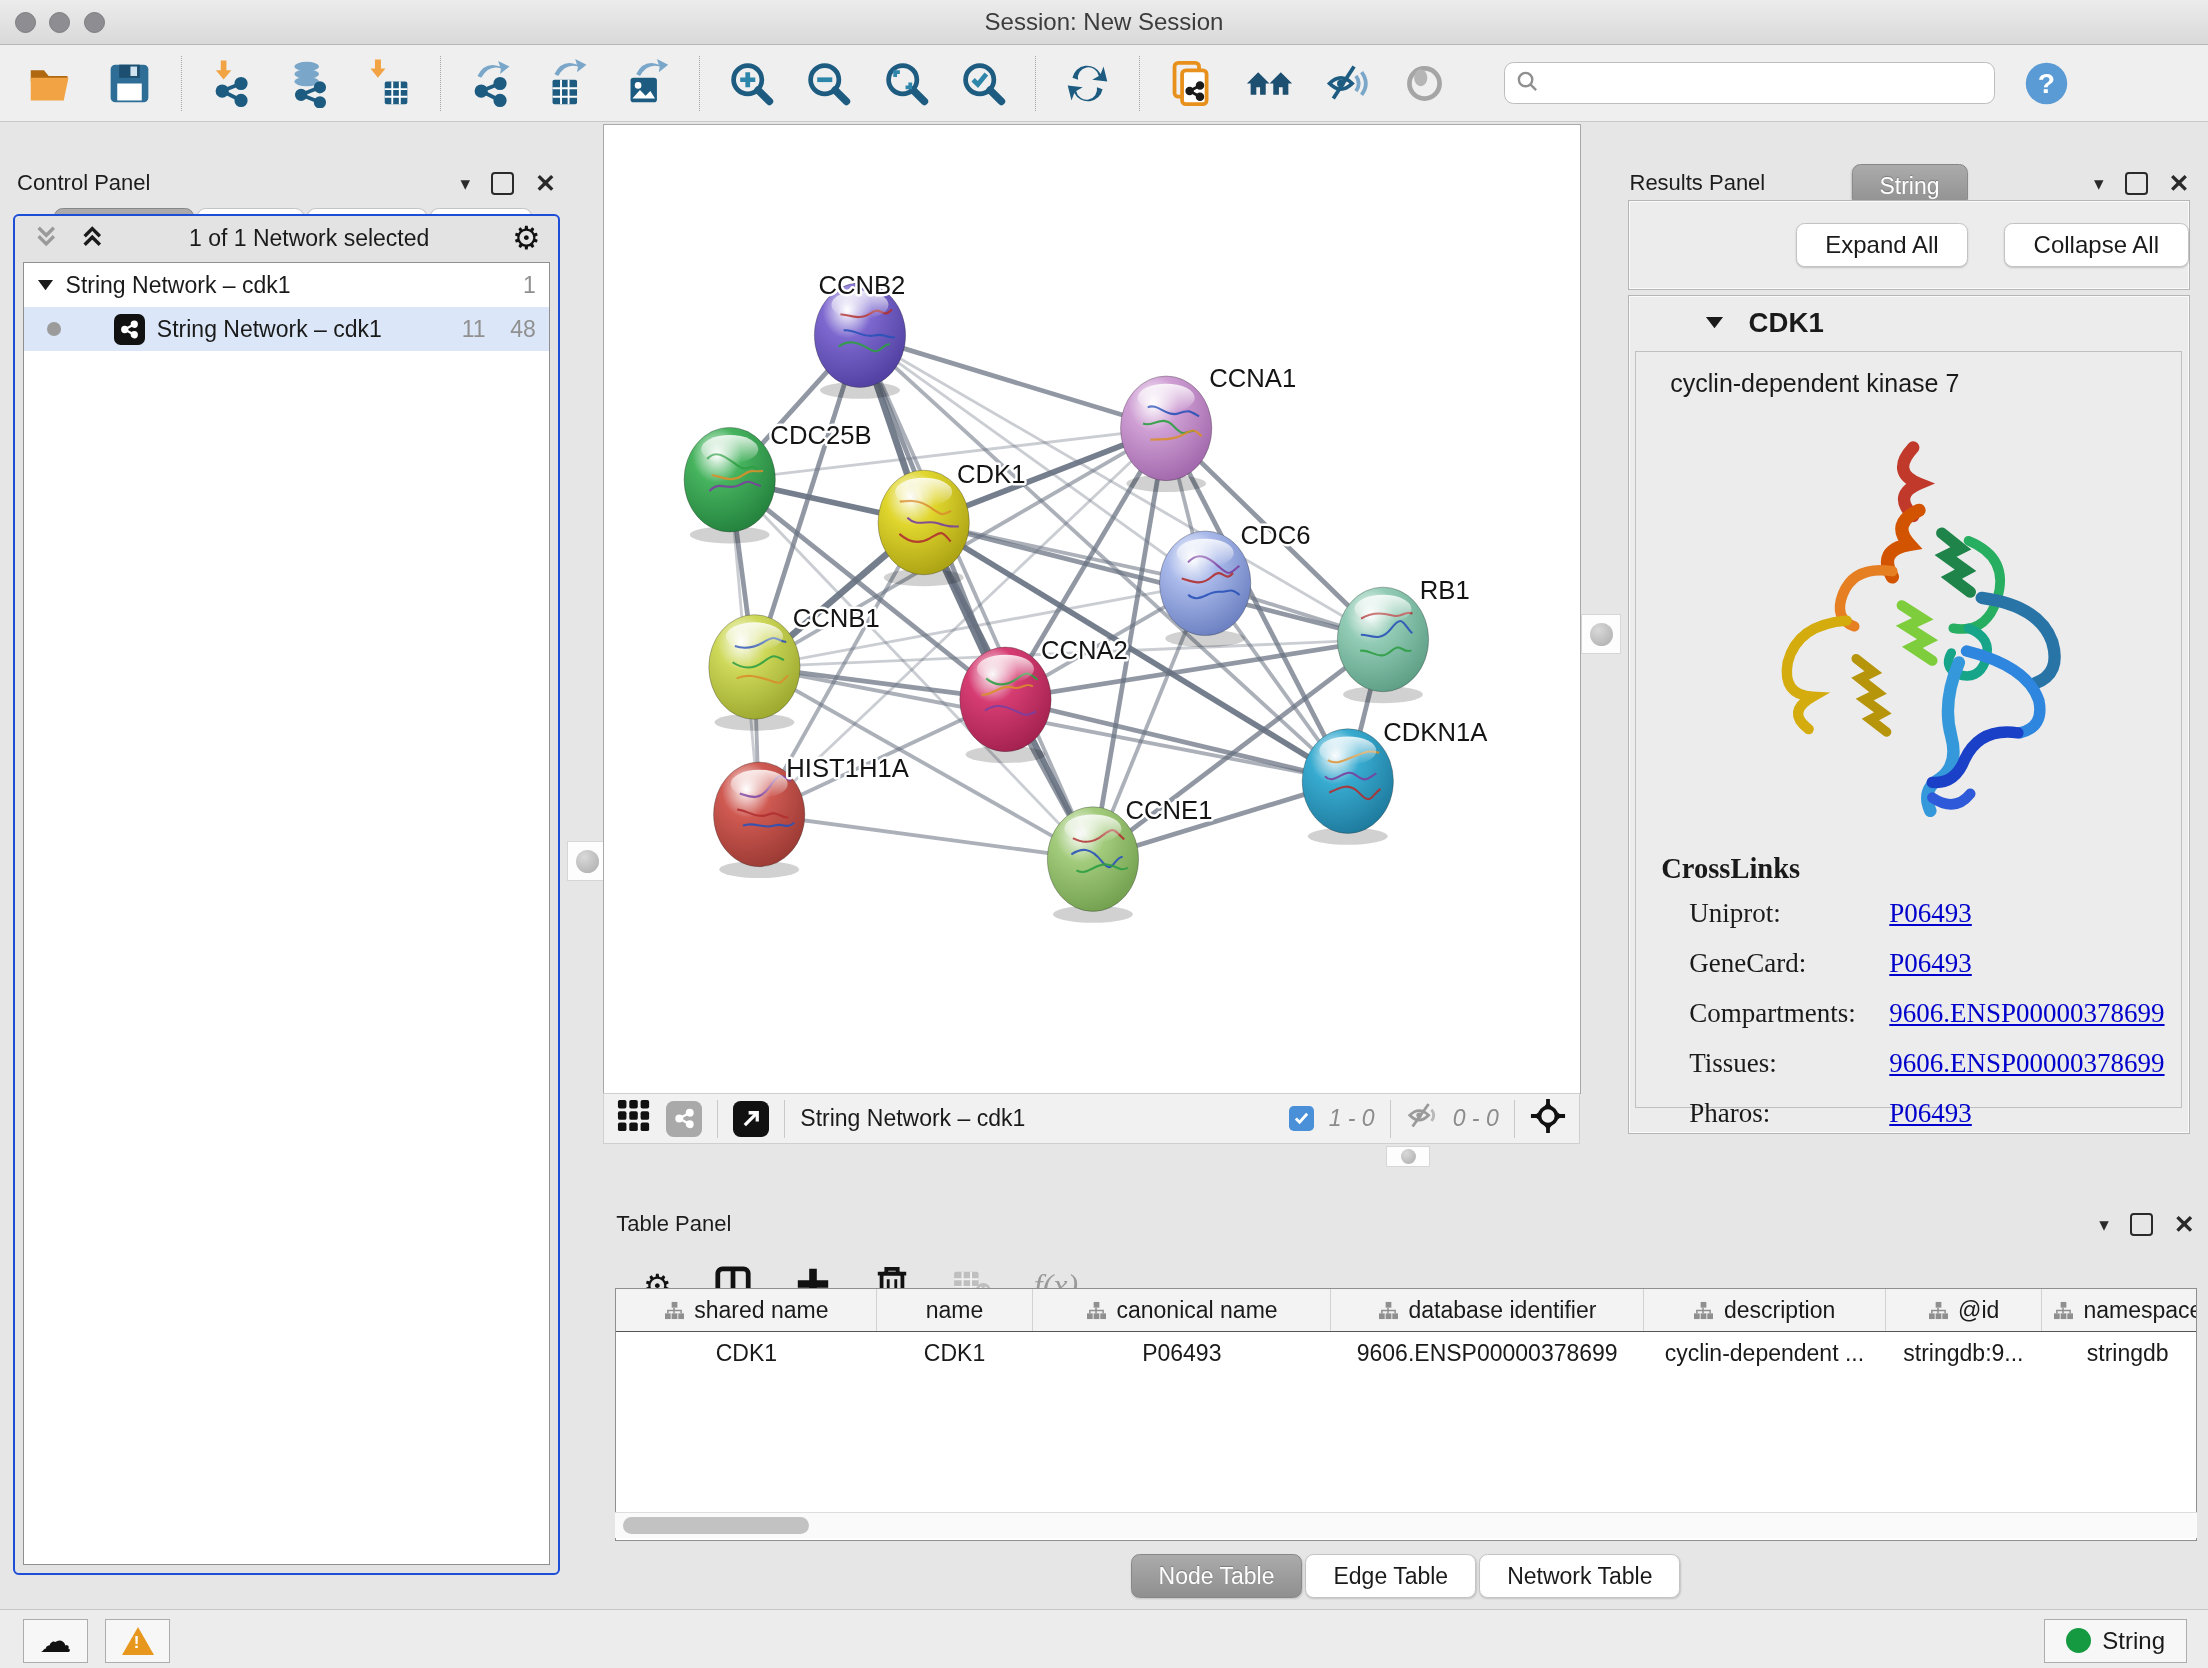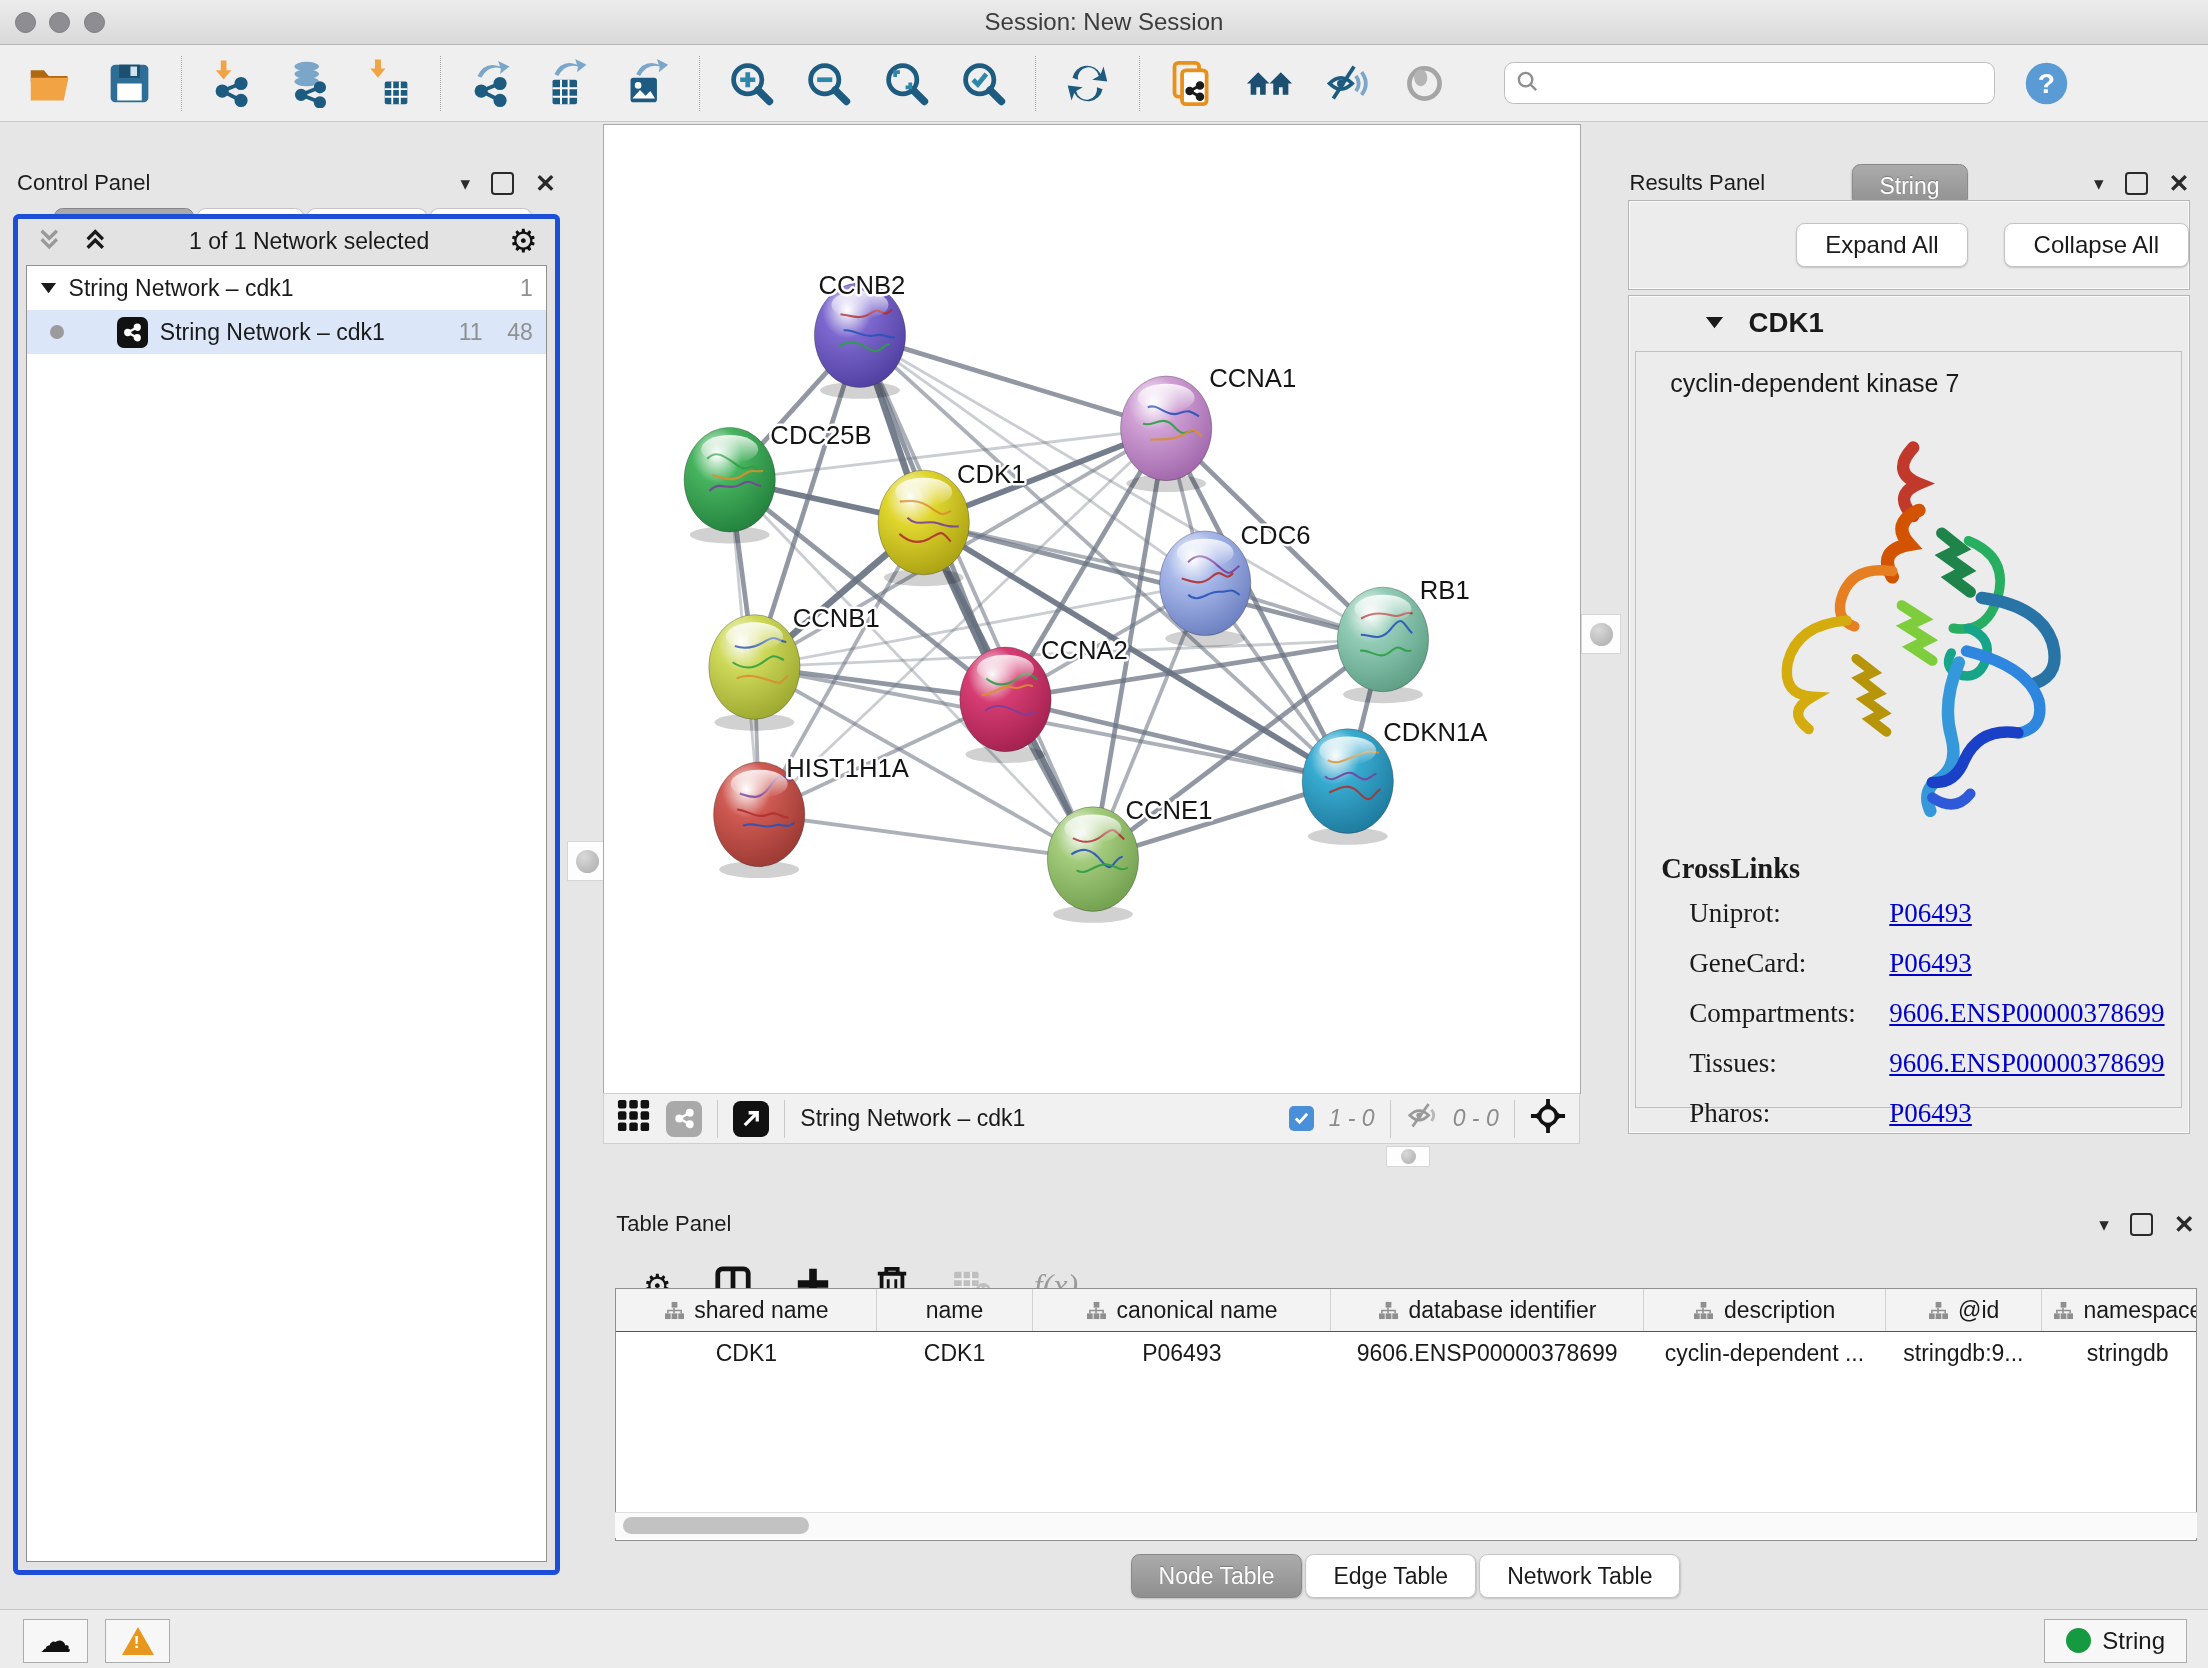--- a/index.html
+++ b/index.html
@@ -31,21 +31,21 @@
   .seg{display:flex;gap:3px;}
   .seg .tab{height:42px;padding:0 27px;background:#fff;border:1px solid #c4c4c4;border-radius:8.6px;
     font-size:23px;display:flex;align-items:center;box-shadow:0 1px 1.9px rgba(0,0,0,.15);}
   .seg .tab.sel{background:linear-gradient(#ababab,#8f8f8f);color:#fff;border-color:#878787;
     text-shadow:0 -1px 1px rgba(0,0,0,.25);}
   
   #control-panel{position:absolute;left:9.5px;top:126px;width:554px;height:1476px;}
   #control-panel .phead{padding:0 7.6px;height:34px;}
   #cp-tabs{margin:7.6px 0 0 44px;}
   #cp-body{position:absolute;left:3.8px;top:88px;right:3.8px;bottom:27px;background:#e3e3e3;
-    border:5px solid #1d4ed8;border-radius:5.7px;}
+    border:2px solid #1d4ed8;border-radius:5.7px;}
   #cp-toolstrip{display:flex;align-items:center;height:44px;padding:0 17px;gap:17px;}
   #cp-status{flex:1;text-align:center;font-size:23px;}
   #cp-list{position:absolute;left:7.6px;top:46px;right:7.6px;bottom:7.6px;background:#fff;border:1.4px solid #8f8f8f;}
   .tree-row{display:flex;align-items:center;height:44px;font-size:23px;gap:11.4px;padding:0 13.3px;}
   .tree-row .cnt{color:#909090;margin-left:13.3px;}
   .tree-row.child{background:#dbe7f8;}
   .bullet{width:14.3px;height:14.3px;border-radius:50%;background:#9b9b9b;margin:0 5.7px 0 9.5px;}
   .stricon{width:31px;height:31px;border-radius:6.7px;background:#111;display:flex;align-items:center;justify-content:center;}
   .spacer{flex:1;}
   

